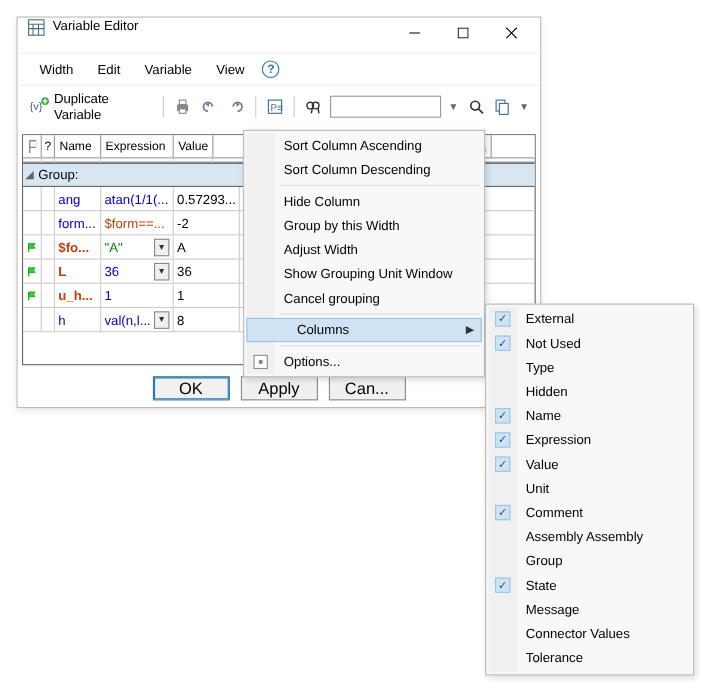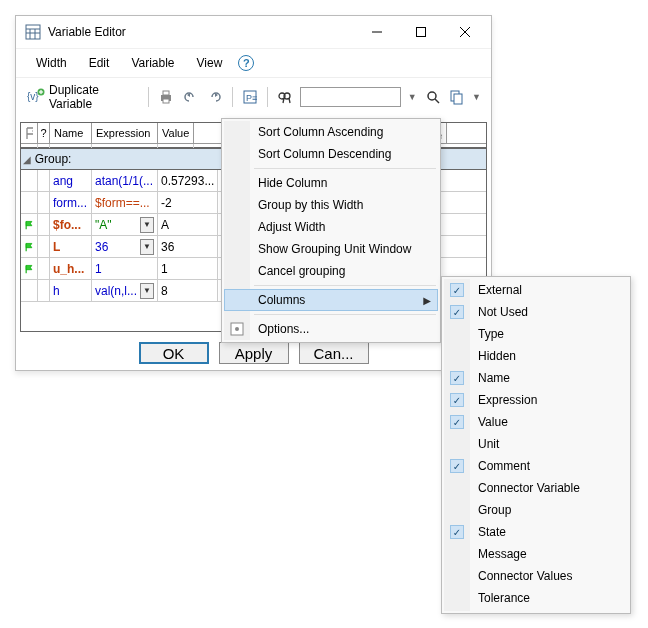--- a/index.html
+++ b/index.html
@@ -14,21 +14,20 @@
   }
   .window {
     width: 477px;
     border: 1px solid #bbb;
     box-shadow: 0 3px 6px rgba(0,0,0,0.1);
     background: #fff;
   }
   .titlebar {
     height: 32px;
     display: flex;
-    align-items: center;
     padding: 0 4px;
   }
   .titlebar .app-icon {
     width: 18px; height: 18px;
     margin: 0 6px 0 4px;
     display:flex;align-items:center;justify-content:center;
   }
   .titlebar .title { flex: 1; font-size: 12px; }
   .win-btns { display: flex; }
   .win-btn {
@@ -157,21 +156,21 @@
   .ctx-sep {
     height:1px; background:#ddd; margin: 3px 2px 3px 30px;
   }
   .ctx-item {
     position:relative;
     padding: 3px 22px 3px 34px;
     font-size: 12px;
     display:flex; align-items:center;
     height: 22px;
   }
-  .ctx-item.hl { background: #cfe3f5; border:1px solid #9ac4e6; padding:2px 21px 2px 33px; }
+  .ctx-item.hl { background: #cfe3f5; border:1px solid #9ac4e6; padding:2px 21px 2px 45px; }
   .ctx-item .arrow {
     position:absolute; right:6px; font-size:10px; color:#333;
   }
   .ctx-item .icon-slot {
     position:absolute; left:4px; width:18px; height:18px;
     display:flex;align-items:center;justify-content:center;
   }
   .check {
     width:14px;height:14px;background:#cfe3f5;border:1px solid #9ac4e6;
     display:flex;align-items:center;justify-content:center;
@@ -502,21 +501,21 @@
         <span>Unit</span>
       </div>
       <div class="ctx-item">
         <span class="icon-slot">
           <span class="check">✓</span>
         </span>
         <span>Comment</span>
       </div>
       <div class="ctx-item">
         <span class="icon-slot"></span>
-        <span>Connector Variable</span>
+        <span>Assembly Assembly</span>
       </div>
       <div class="ctx-item">
         <span class="icon-slot"></span>
         <span>Group</span>
       </div>
       <div class="ctx-item">
         <span class="icon-slot">
           <span class="check">✓</span>
         </span>
         <span>State</span>

